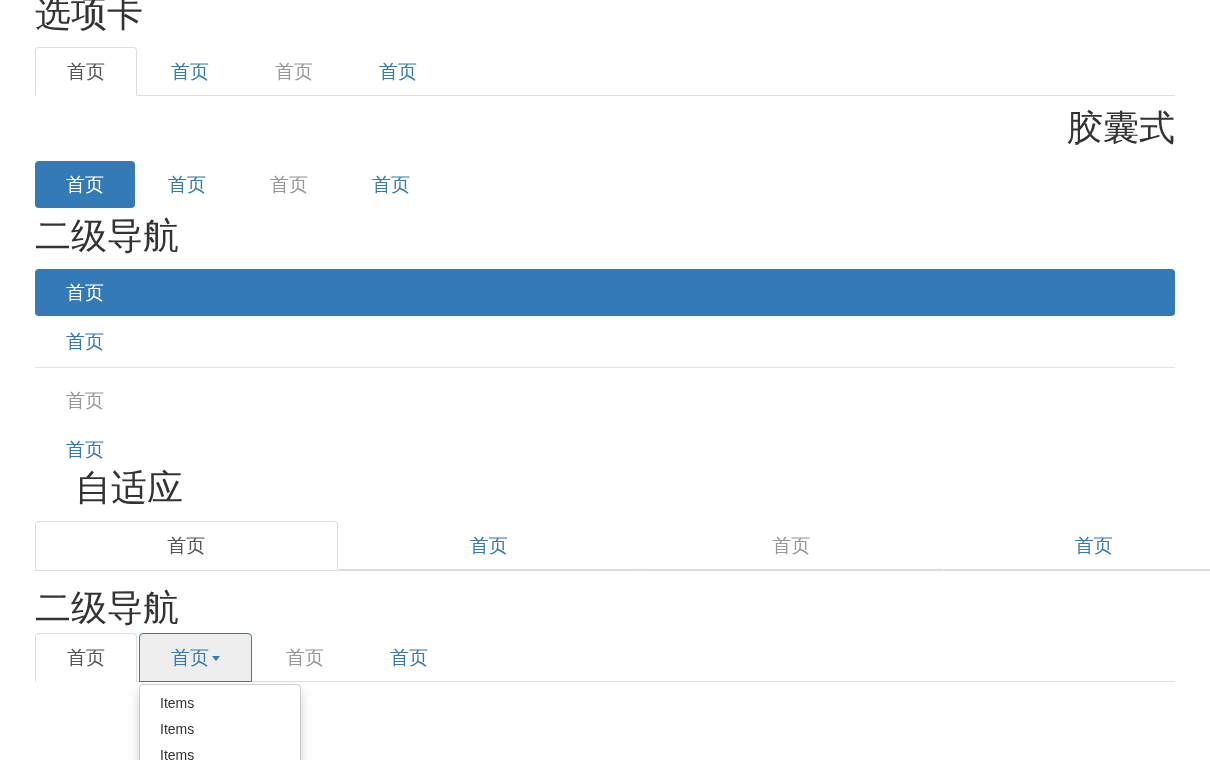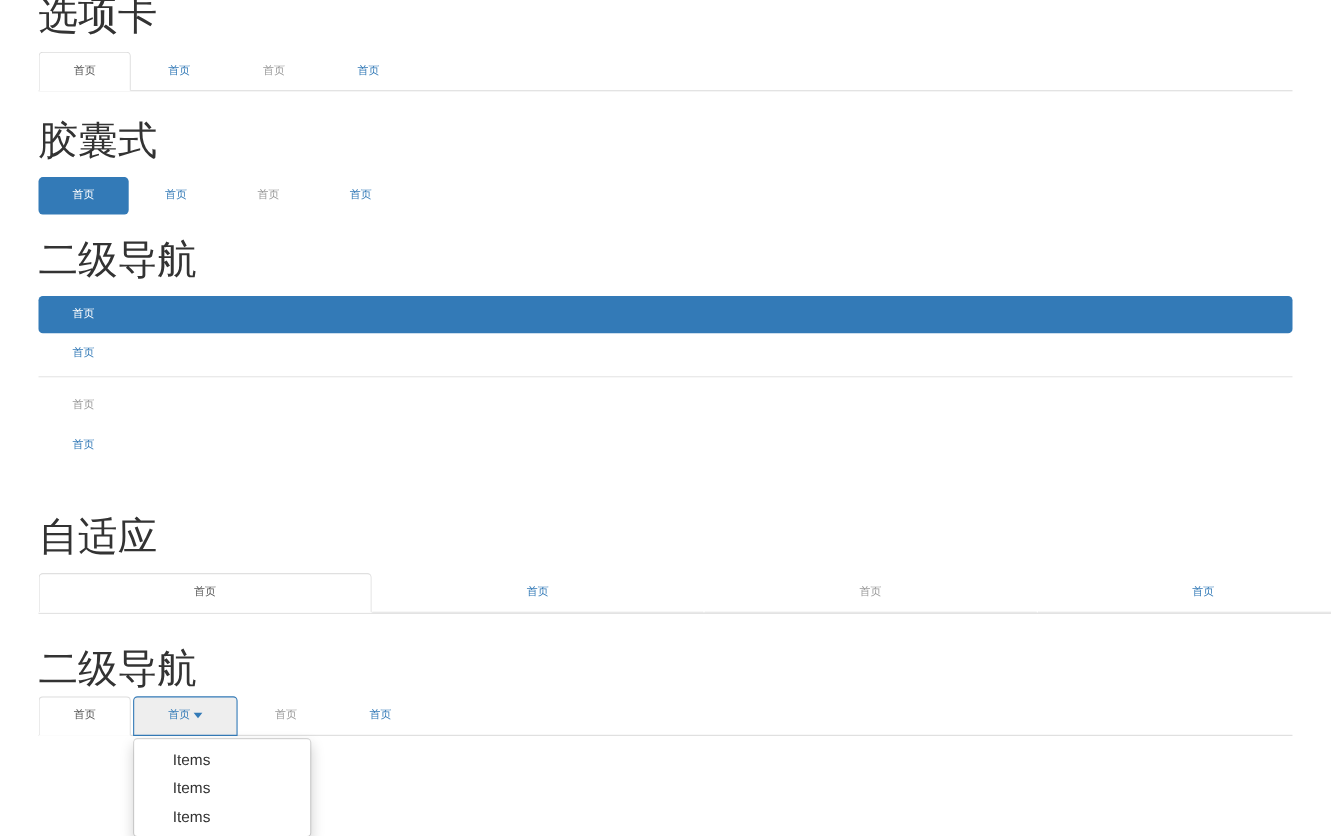--- a/index.html
+++ b/index.html
@@ -42,21 +42,21 @@
     display: flex;
     flex-wrap: wrap;
   }
   .nav > li { position: relative; display: block; }
   .nav > li > a {
     position: relative;
     display: block;
     padding: 10px 31px;
     color: #337ab7;
     text-decoration: none;
-    font-size: 10px;
+    font-size: 19px;
     line-height: 1.428571429;
   }
   .nav > li.disabled > a { color: #999999; cursor: not-allowed; }
 
   
   .nav-tabs {
     border-bottom: 1px solid #dddddd;
   }
   .nav-tabs > li { float: none; margin-bottom: -1px; }
   .nav-tabs > li > a {
@@ -155,38 +155,38 @@
     text-align: left;
     background-color: #ffffff;
     border: 1px solid #cccccc;
     border: 1px solid rgba(0,0,0,0.15);
     border-radius: 4px;
     box-shadow: 0 6px 12px rgba(0,0,0,0.175);
     background-clip: padding-box;
   }
   .dropdown-menu > li > a {
     display: block;
-    padding: 3px 35px;
+    padding: 3px 20px;
     clear: both;
     font-weight: normal;
     line-height: 1.428571429;
     color: #333333;
     white-space: nowrap;
     text-decoration: none;
   }
 
   
   .blk { position: absolute; left: 35px; right: 35px; }
   #blk-tabs-title   { top: -6px; }
   #blk-tabs         { top: 47px; }
-  #blk-pills-title  { top: 108px; }
+  #blk-pills-title  { top: 108px; text-align: right; }
   #blk-pills        { top: 161px; }
   #blk-stack-title  { top: 216px; }
   #blk-stack        { top: 269px; }
-  #blk-just-title   { top: 468px; }
+  #blk-just-title   { top: 468px; margin-left: 40px; }
   #blk-just         { top: 521px; }
   #blk-sub-title    { top: 588px; }
   #blk-sub          { top: 633px; }
 </style>
 </head>
 <body>
 
 <div class="page">
 
   <h1 class="section-title blk" id="blk-tabs-title">选项卡</h1>

